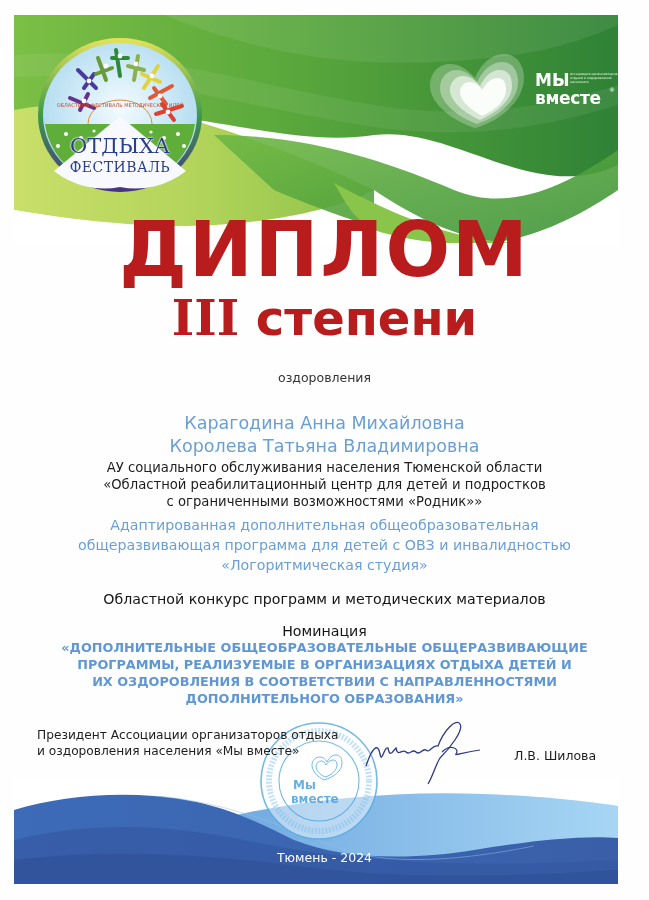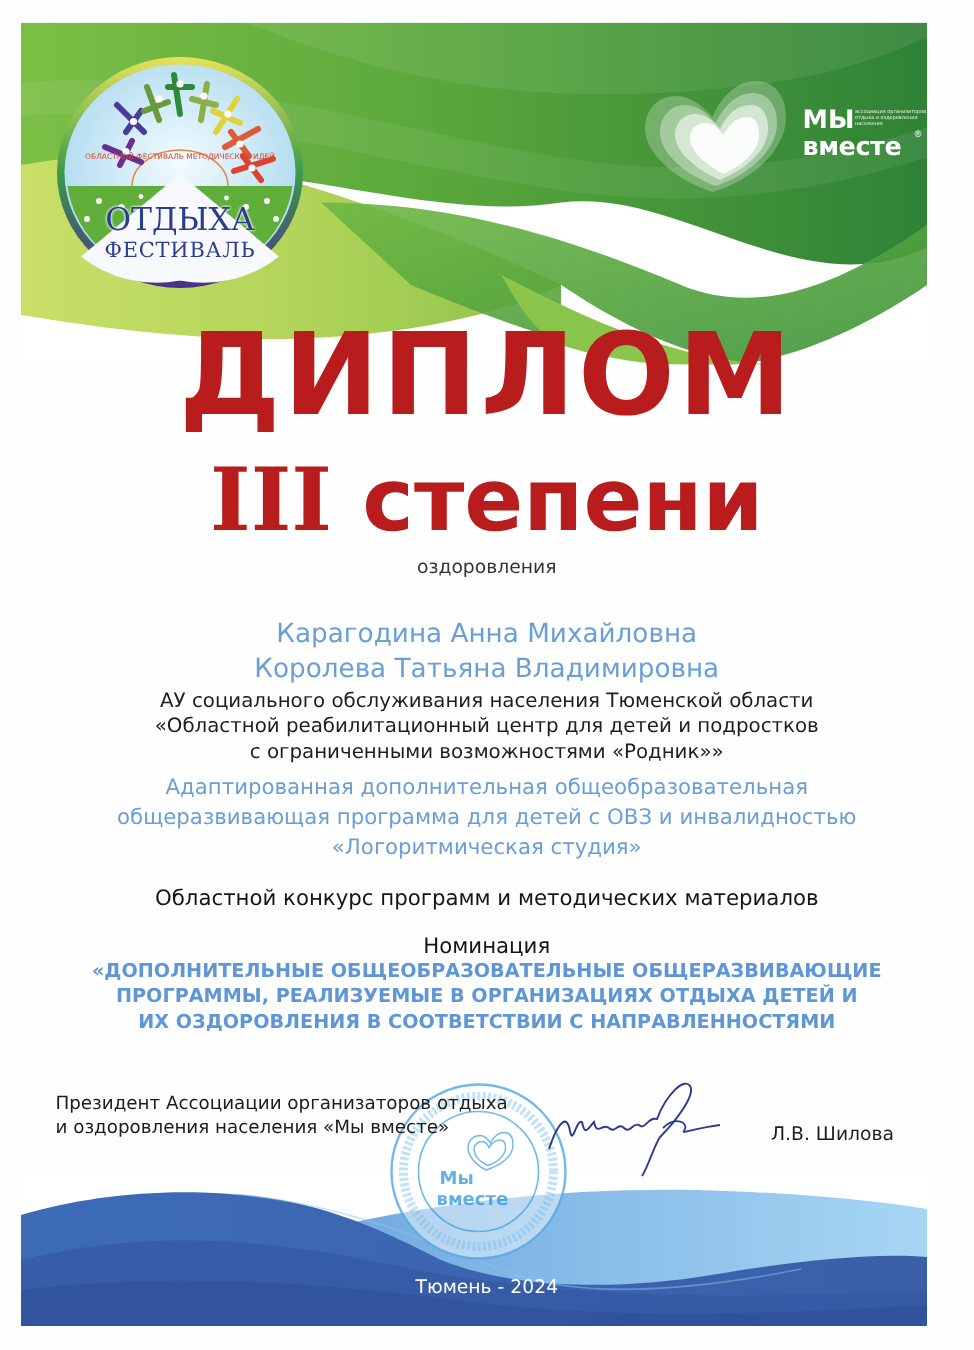--- a/index.html
+++ b/index.html
@@ -23,21 +23,21 @@
     .mv-logo { position: absolute; left: 420px; top: 50px; width: 200px; height: 80px; }
     .mv-word1, .mv-word2 { position: absolute; color: #ffffff; font-family: "DejaVu Sans", sans-serif; font-weight: bold; }
     .mv-word1 { left: 115px; top: 20px; font-size: 17px; }
     .mv-word2 { left: 115px; top: 38px; font-size: 17px; letter-spacing: -0.3px; }
     .mv-reg { position: absolute; left: 189px; top: 36px; font-size: 6px; color: #fff; }
     .mv-small { position: absolute; left: 150px; top: 22px; width: 60px; font-size: 3.3px; line-height: 4px; color: #eef7e8; }
 
     
     .title { position: absolute; left: 0; width: 649px; text-align: center; color: #b91c1c; font-family: "DejaVu Sans", sans-serif; font-weight: bold; }
     .title-main { top: 212px; font-size: 76px; letter-spacing: 2px; line-height: 1; }
-    .title-sub { top: 304px; font-size: 58px; line-height: 1; }
+    .title-sub { top: 294px; font-size: 48px; line-height: 1; }
     .title-sub .roman { font-family: "DejaVu Serif", serif; }
 
     .awarded { position: absolute; top: 370px; left: 0; width: 649px; text-align: center; font-size: 12.5px; color: #333; }
 
     .line { position: absolute; left: 0; width: 649px; text-align: center; }
     .name { font-size: 17.5px; color: #6a9fd6; }
     .org { font-size: 13.2px; color: #1d1d1d; line-height: 16px; }
     .program { font-size: 14.2px; color: #6a9fd6; line-height: 18px; }
     .contest { font-size: 14.2px; color: #151515; }
     .nom-label { font-size: 14.2px; color: #151515; }
@@ -184,20 +184,21 @@
   <div class="line program" style="top:516px;">Адаптированная дополнительная общеобразовательная</div>
   <div class="line program" style="top:536px;">общеразвивающая программа для детей с ОВЗ и инвалидностью</div>
   <div class="line program" style="top:556px;">«Логоритмическая студия»</div>
 
   <div class="line contest" style="top:591px;">Областной конкурс программ и методических материалов</div>
 
   <div class="line nom-label" style="top:623px;">Номинация</div>
   <div class="line nom-text" style="top:640px;">«ДОПОЛНИТЕЛЬНЫЕ ОБЩЕОБРАЗОВАТЕЛЬНЫЕ ОБЩЕРАЗВИВАЮЩИЕ</div>
   <div class="line nom-text" style="top:657px;">ПРОГРАММЫ, РЕАЛИЗУЕМЫЕ В ОРГАНИЗАЦИЯХ ОТДЫХА ДЕТЕЙ И</div>
   <div class="line nom-text" style="top:674px;">ИХ ОЗДОРОВЛЕНИЯ В СООТВЕТСТВИИ С НАПРАВЛЕННОСТЯМИ</div>
+  <div class="line nom-text" style="top:691px;">ДОПОЛНИТЕЛЬНОГО ОБРАЗОВАНИЯ»</div>
 
   <div class="footer">
     <svg width="604" height="104" viewBox="0 0 604 104" xmlns="http://www.w3.org/2000/svg">
       <defs>
         <linearGradient id="bDark" x1="0" y1="0" x2="1" y2="0">
           <stop offset="0" stop-color="#3d6bb8"></stop>
           <stop offset="1" stop-color="#3a5fa8"></stop>
         </linearGradient>
         <linearGradient id="bLight" x1="0" y1="0" x2="1" y2="0">
           <stop offset="0" stop-color="#6fa8e0"></stop>

